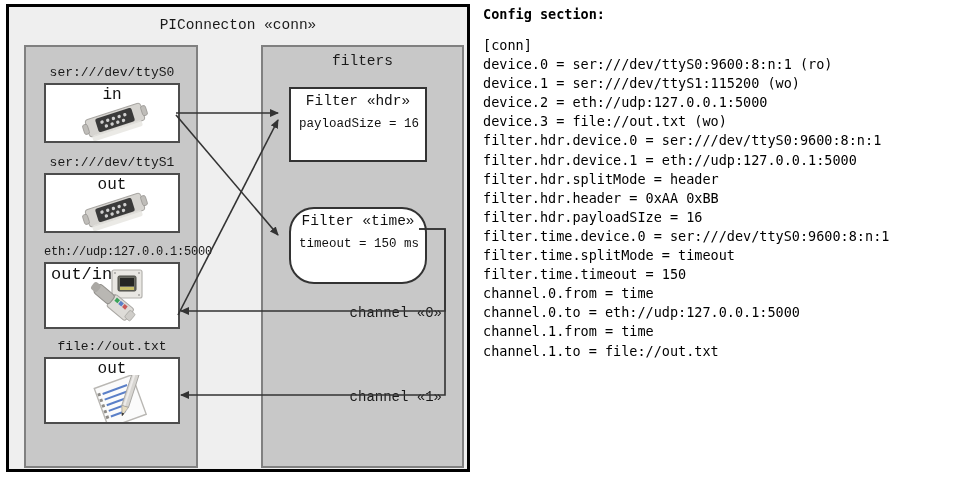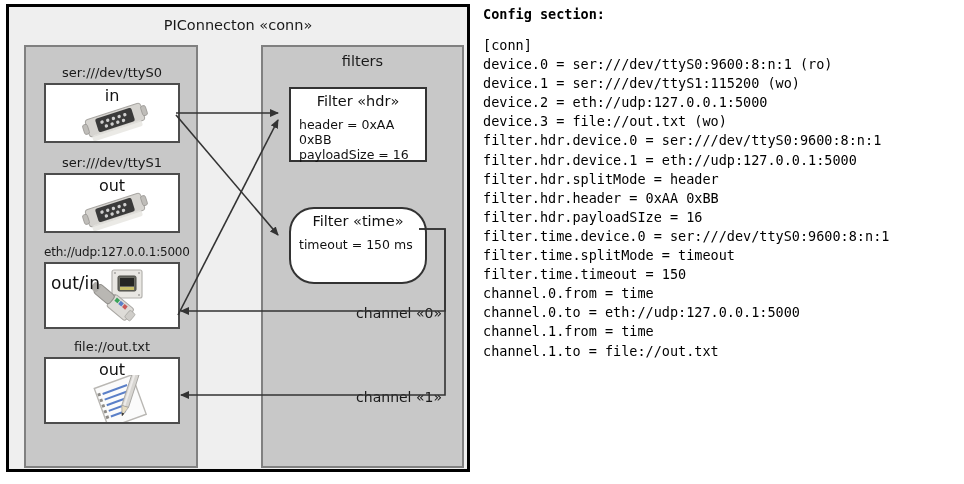--- a/index.html
+++ b/index.html
@@ -23,20 +23,21 @@
   
   .outer-box {
     position: absolute;
     left: 6px;
     top: 4px;
     width: 464px;
     height: 468px;
     background: #efefef;
     border: 3px solid #000000;
     box-sizing: border-box;
+    font-family: Liberation Mono, monospace;
   }
   .outer-title {
     position: absolute;
     left: 0;
     top: 10px;
     width: 100%;
     text-align: center;
     font-size: 14.5px;
     color: #1a1a1a;
   }
@@ -104,21 +105,20 @@
     text-align: center;
     font-size: 16px;
     color: #111;
     z-index: 3;
   }
   .device-dir.leftish {
     text-align: center;
     padding-left: 5px;
     width: auto;
     font-size: 17px;
-    margin-top: 8px;
   }
 
   
   .icon-wrap {
     position: absolute;
     z-index: 2;
   }
   .serial-icon { left: 34px; top: 14px; }
   .eth-icon    { left: 38px; top: 4px; }
   .file-icon   { left: 38px; top: 16px; }
@@ -323,21 +323,20 @@
         </div>
       </div>
     </div>
 
     <div class="panel panel-filters">
       <div class="panel-title">filters</div>
 
       <div class="filter-box filter-hdr">
         <div class="filter-title">Filter «hdr»</div>
         <div class="filter-props">
-          <div>header = 0xAA 0xBB</div>
           <div>payloadSize = 16</div>
         </div>
       </div>
 
       <div class="filter-box filter-time">
         <div class="filter-title">Filter «time»</div>
         <div class="filter-props">
           <div>timeout = 150 ms</div>
         </div>
       </div>

